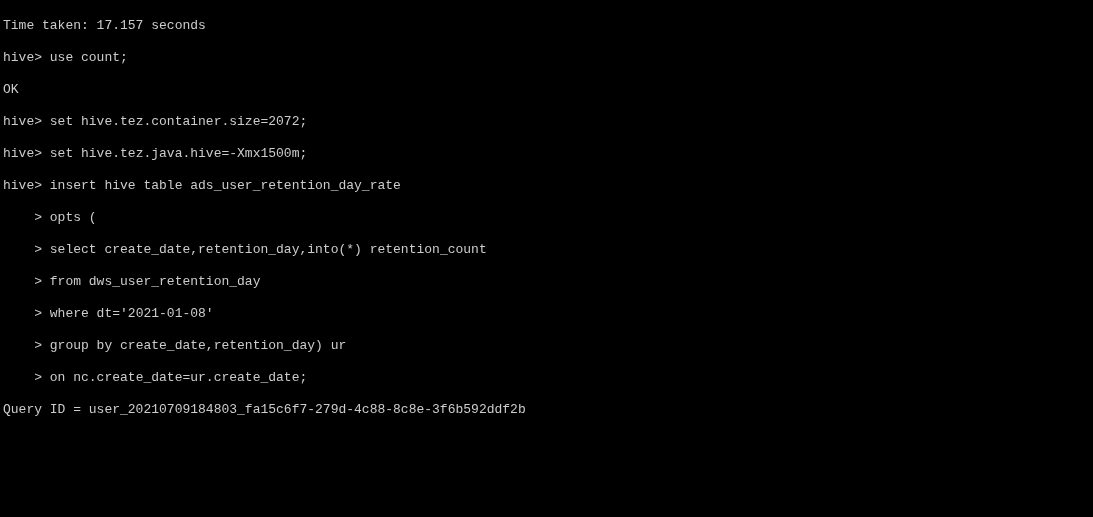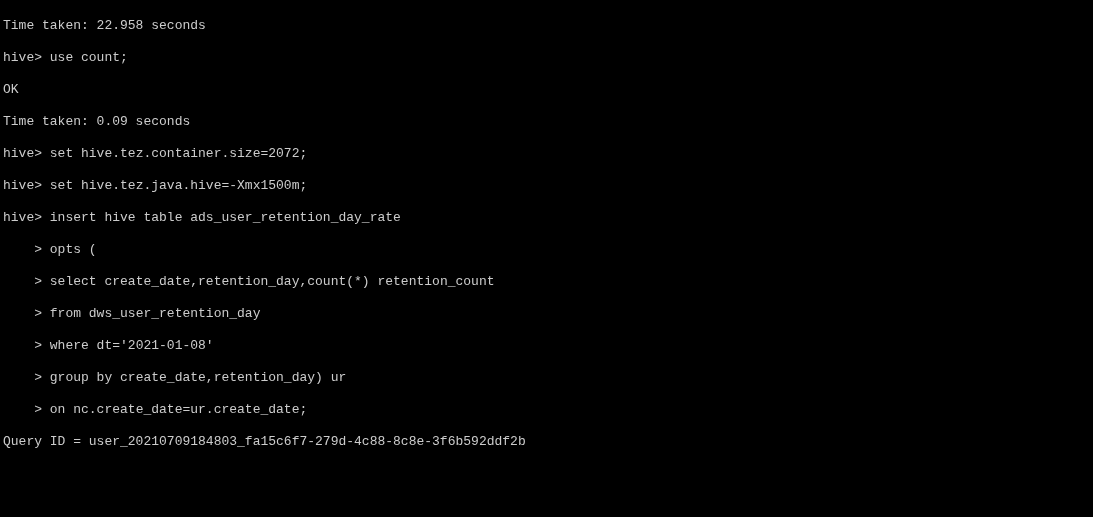--- a/index.html
+++ b/index.html
@@ -2,29 +2,28 @@
 <html><head>
 <meta charset="utf-8">
 <style>
   html,body{margin:0;padding:0;background:#000;color:#ccc;font-family:Consolas,"Courier New",monospace;font-size:13px;line-height:16px;width:1093px;height:517px;overflow:hidden;}
   .term{white-space:pre;padding:2px 3px;}
 </style>
 </head>
 <body>
 
 <div class="term">
-<div>Time taken: 22.958 seconds</div>
+<div>Time taken: 17.157 seconds</div>
 <div><span>hive&gt; </span><span>use count;</span></div>
 <div>OK</div>
-<div>Time taken: 0.09 seconds</div>
 <div><span>hive&gt; </span><span>set hive.tez.container.size=2072;</span></div>
 <div><span>hive&gt; </span><span>set hive.tez.java.hive=-Xmx1500m;</span></div>
 <div><span>hive&gt; </span><span>insert hive table ads_user_retention_day_rate</span></div>
 <div><span>    &gt; </span><span>opts (</span></div>
-<div><span>    &gt; </span><span>select create_date,retention_day,count(*) retention_count</span></div>
+<div><span>    &gt; </span><span>select create_date,retention_day,into(*) retention_count</span></div>
 <div><span>    &gt; </span><span>from dws_user_retention_day</span></div>
 <div><span>    &gt; </span><span>where dt='2021-01-08'</span></div>
 <div><span>    &gt; </span><span>group by create_date,retention_day) ur</span></div>
 <div><span>    &gt; </span><span>on nc.create_date=ur.create_date;</span></div>
 <div>Query ID = user_20210709184803_fa15c6f7-279d-4c88-8c8e-3f6b592ddf2b</div>
 
 
 
 <div></div>
 

